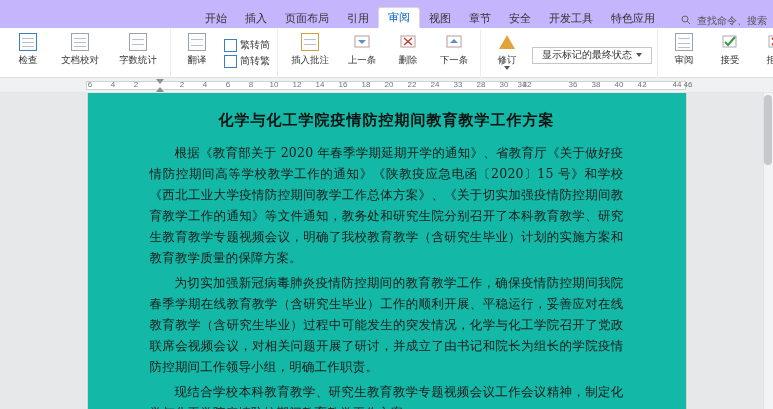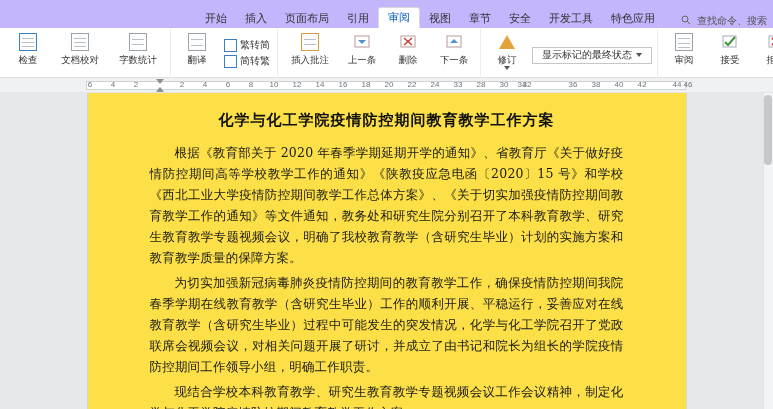--- a/index.html
+++ b/index.html
@@ -193,21 +193,21 @@
   .doc-area {
     flex: 1;
     background: #e6e8ea;
     position: relative;
     overflow: hidden;
     display: flex;
     justify-content: center;
   }
   .page {
     width: 600px;
-    background: #fde047;
+    background: #14b8a6;
     border-left: 1px solid #d4d6d8;
     border-right: 1px solid #d4d6d8;
     padding: 14px 62px 0 62px;
     position: relative;
   }
   .doc-title {
     text-align: center;
     font-family: "DejaVu Serif", serif;
     font-weight: bold;
     font-size: 15px;

